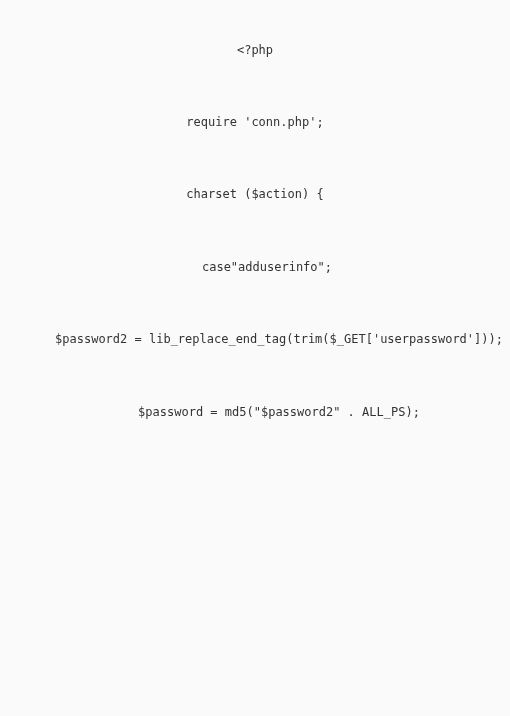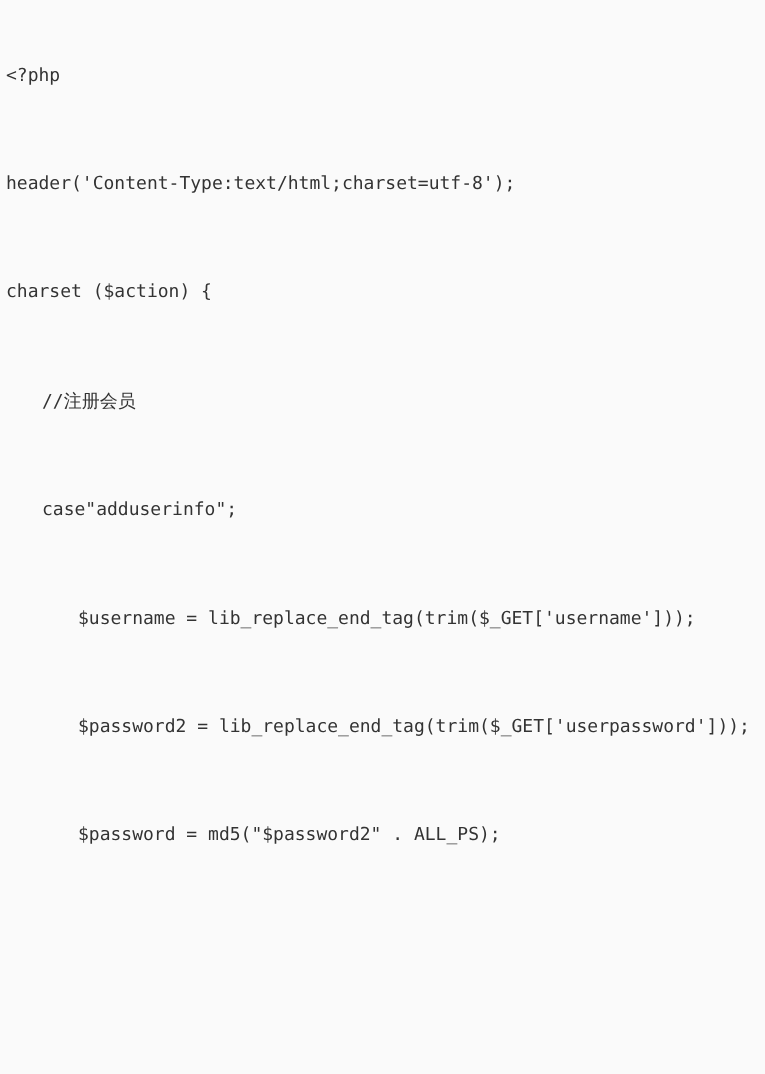--- a/index.html
+++ b/index.html
@@ -17,34 +17,33 @@
       padding: 8px 4px;
       line-height: 1.4;
       overflow: hidden;
     }
     .code-container {
       white-space: pre;
     }
     .code-line {
       display: block;
       margin-bottom: 22px;
+      text-align: center;
     }
     .indent-1 { padding-left: 24px; }
     .indent-2 { padding-left: 48px; }
   </style>
 </head>
 <body>
 
 <div class="code-container">
   <span class="code-line">&lt;?php</span>
-  <span class="code-line">header('Content-Type:text/html;charset=utf-8');</span>
+  <span class="code-line">require 'conn.php';</span>
   <span class="code-line">charset ($action) {</span>
-  <span class="code-line indent-1">//注册会员</span>
   <span class="code-line indent-1">case"adduserinfo";</span>
-  <span class="code-line indent-2">$username = lib_replace_end_tag(trim($_GET['username']));</span>
   <span class="code-line indent-2">$password2 = lib_replace_end_tag(trim($_GET['userpassword']));</span>
   <span class="code-line indent-2">$password = md5("$password2" . ALL_PS);</span>
   
   
   
   
   
 </div>
 
 </body></html>

